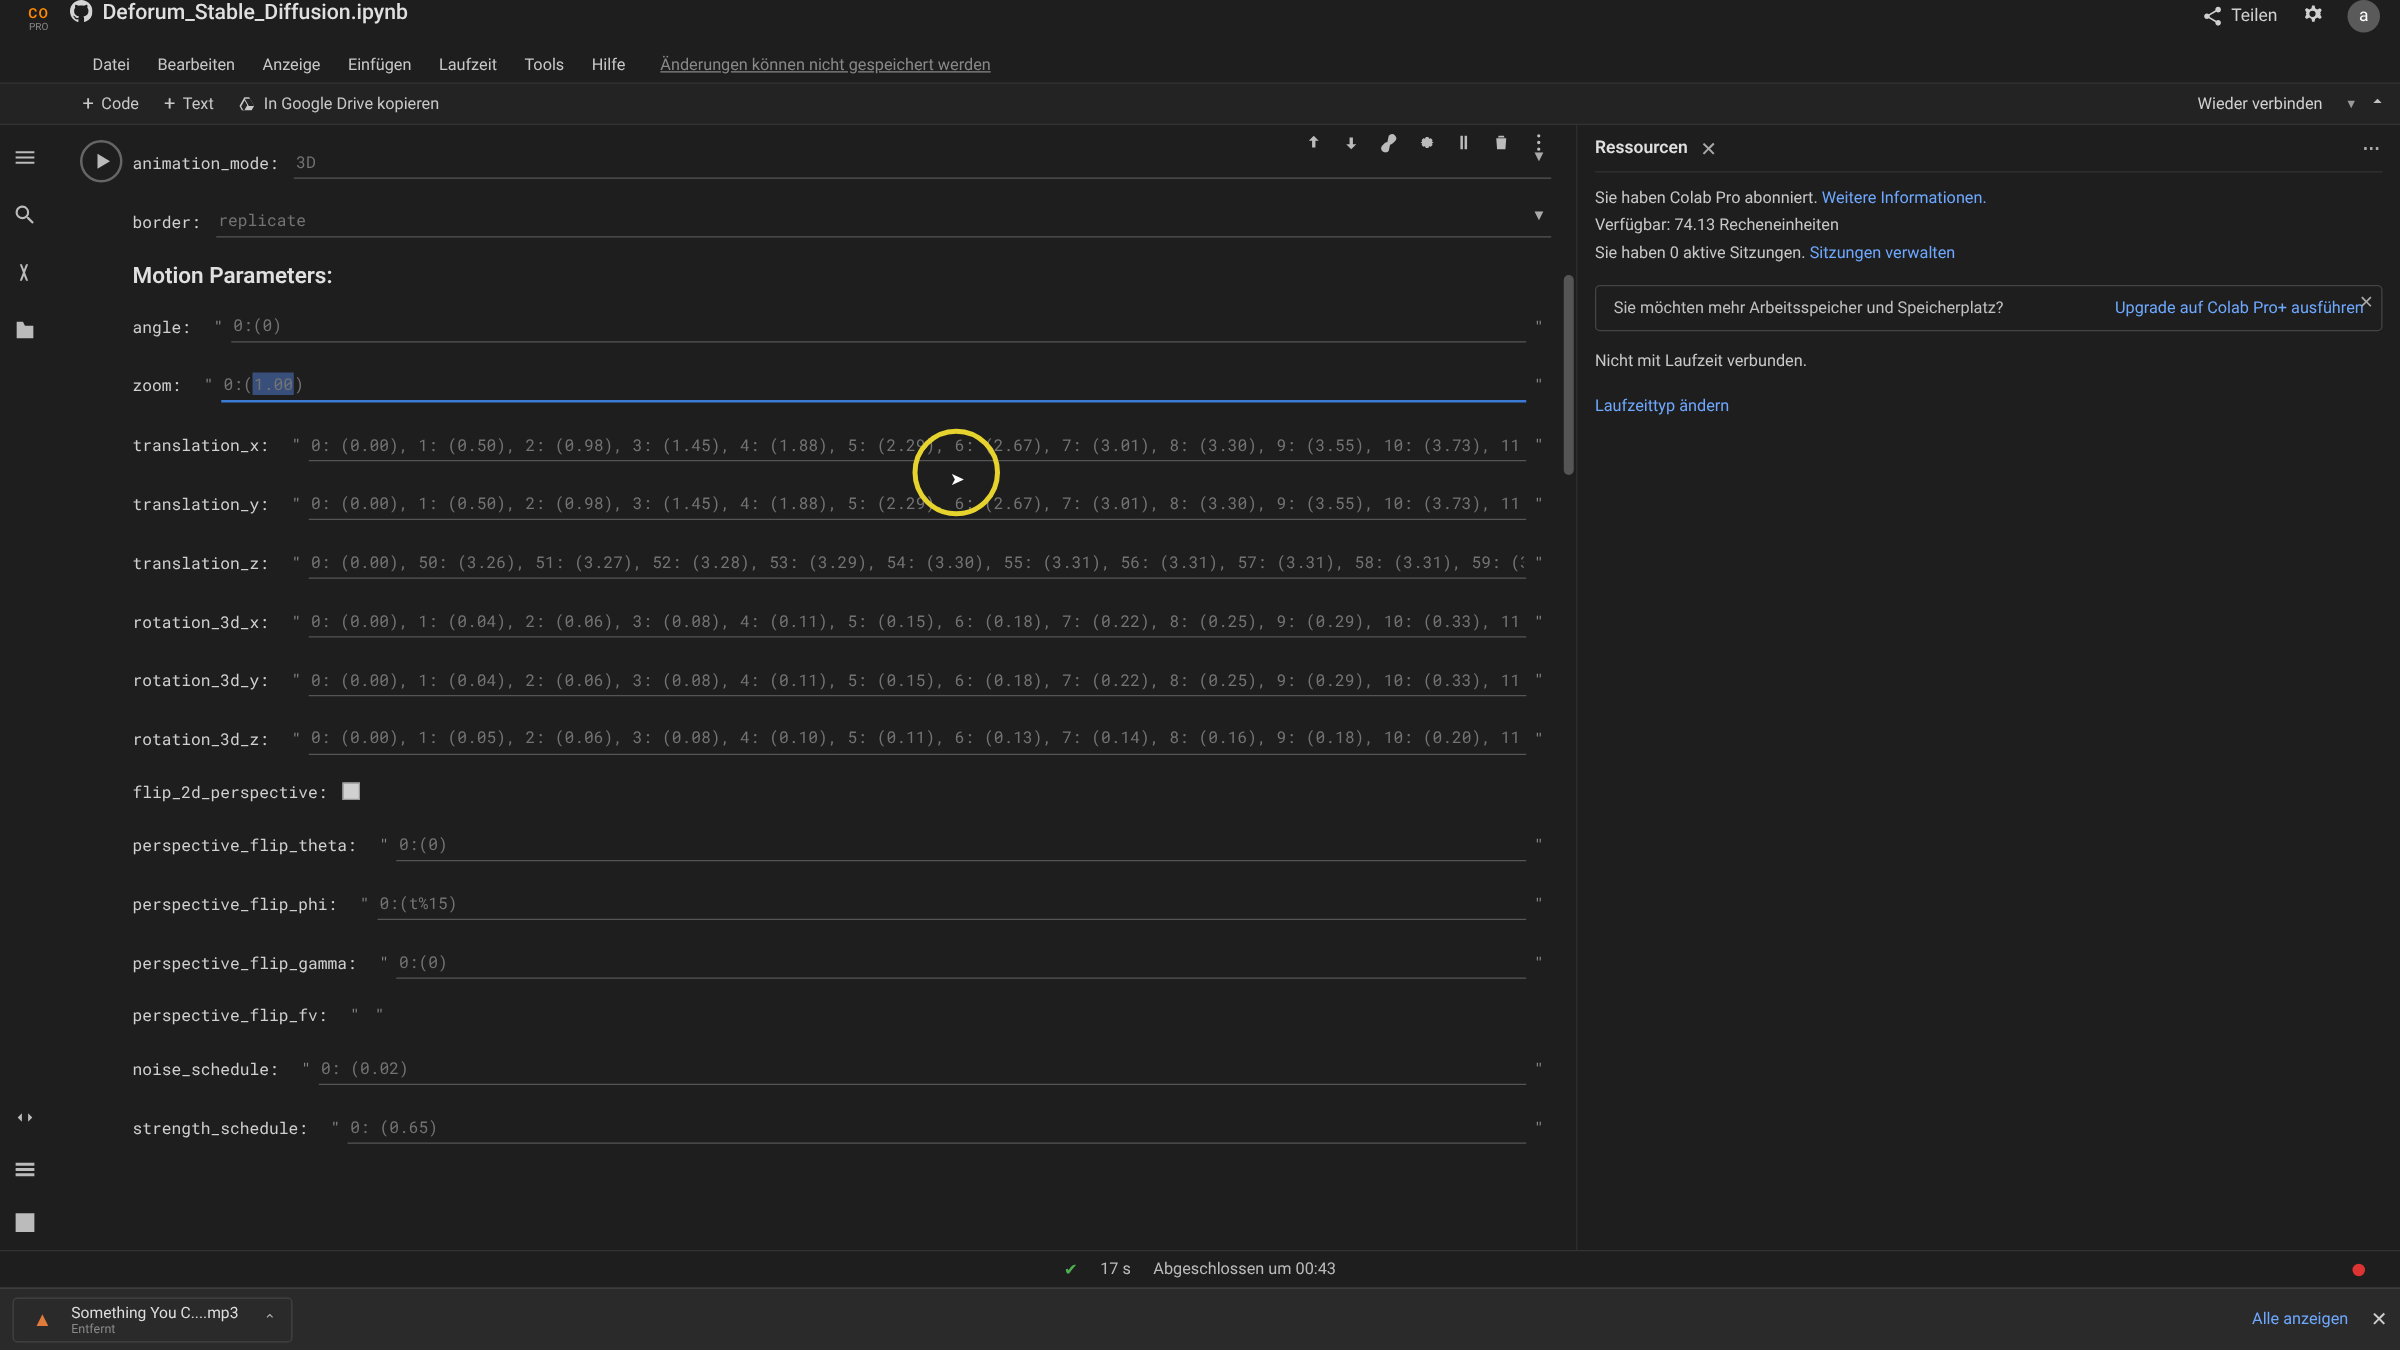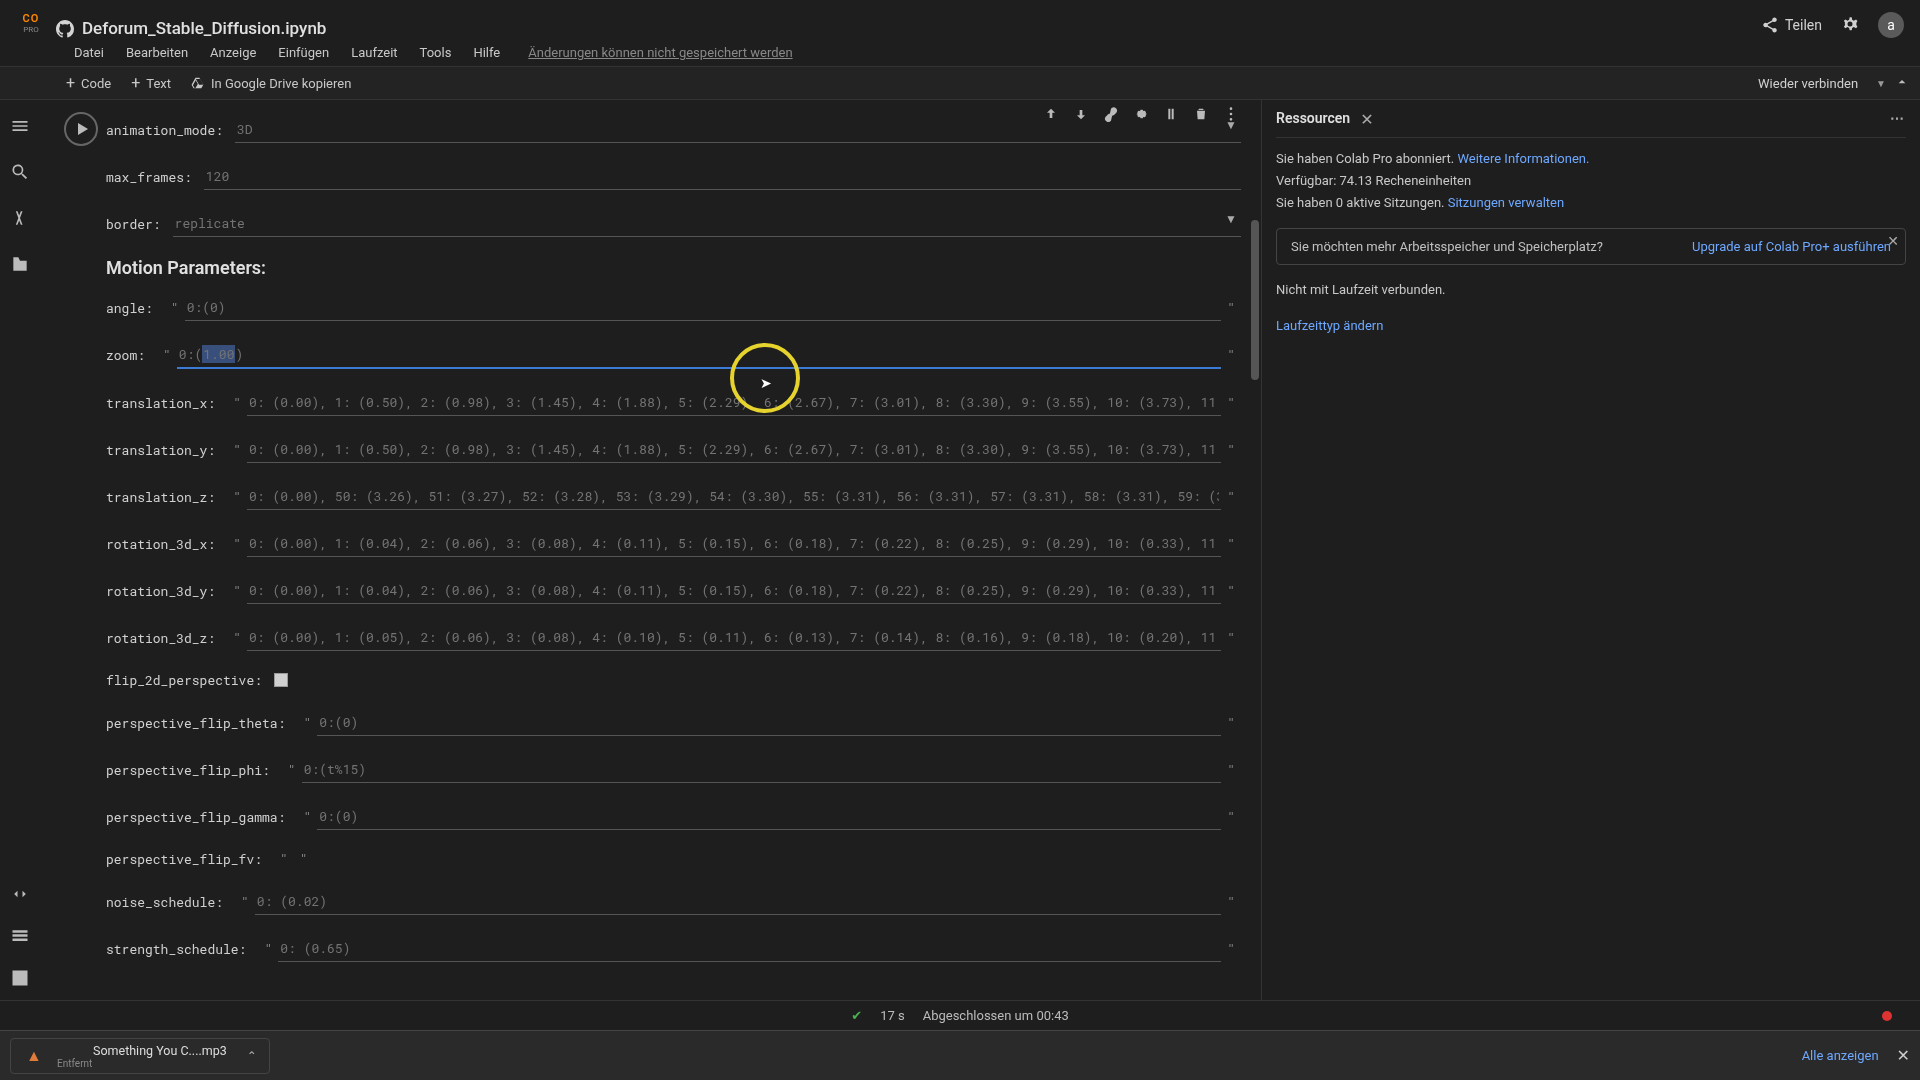--- a/index.html
+++ b/index.html
@@ -6,21 +6,21 @@
 html,body { width:1920px; height:1080px; overflow:hidden; }
 body {
   background:#1e1e1e;
   color:#d4d4d4;
   font-family:-apple-system,BlinkMacSystemFont,"Segoe UI",Roboto,Arial,sans-serif;
   font-size:14px;
   position:relative;
 }
 
 
-.titlebar{display:flex;align-items:flex-end;height:38px;padding:0 16px;}
+.titlebar{display:flex;align-items:flex-start;height:38px;padding:0 16px;}
 .logo{width:30px;height:30px;display:flex;flex-direction:column;align-items:center;justify-content:center;margin-right:10px;}
 .logo-co{font-size:11px;letter-spacing:1px;color:#ff8800;font-weight:600;}
 .logo-pro{font-size:8px;color:#888;}
 .gh-icon{width:18px;height:18px;margin-right:8px;fill:#d4d4d4;}
 .doc-title{font-size:17px;font-weight:500;color:#e0e0e0;}
 .titlebar-right{margin-left:auto;display:flex;align-items:center;gap:18px;}
 .share{display:flex;align-items:center;gap:6px;color:#d0d0d0;font-size:14px;}
 .share svg{width:18px;height:18px;fill:#d0d0d0;}
 .gear-icon svg{width:20px;height:20px;fill:#d0d0d0;}
 .avatar{width:26px;height:26px;border-radius:50%;background:#5a5a5a;color:#fff;display:flex;align-items:center;justify-content:center;font-size:14px;}
@@ -84,21 +84,21 @@
 
 .statusbar{position:absolute;left:0;right:0;bottom:50px;height:30px;background:#1e1e1e;border-top:1px solid #333;display:flex;align-items:center;justify-content:center;gap:18px;font-size:13px;color:#bbb;}
 .statusbar .check{color:#4caf50;}
 .statusbar .dot-red{position:absolute;right:28px;width:10px;height:10px;border-radius:50%;background:#d33;}
 
 
 .download-shelf{position:absolute;left:0;right:0;bottom:0;height:50px;background:#2a2a2a;border-top:1px solid #444;display:flex;align-items:center;padding:0 10px;}
 .dl-item{display:flex;align-items:center;gap:12px;background:#2a2a2a;padding:4px 12px;border-radius:4px;border:1px solid #444;}
 .dl-icon{width:22px;height:22px;display:flex;align-items:center;justify-content:center;color:#e07b3c;font-size:16px;}
 .dl-text{display:flex;flex-direction:column;}
-.dl-name{font-size:12.5px;color:#ddd;margin-left:36px;}
+.dl-name{font-size:12.5px;color:#ddd;}
 .dl-sub{font-size:10px;color:#888;}
 .dl-caret{color:#aaa;font-size:12px;margin-left:8px;}
 .shelf-right{margin-left:auto;display:flex;align-items:center;gap:18px;}
 .show-all{color:#6ea8ff;font-size:13px;}
 .shelf-x{color:#ccc;font-size:16px;cursor:pointer;}
 
 
 .scroll-stub{position:absolute;right:2px;top:120px;width:8px;height:160px;background:#555;border-radius:4px;}
 </style>
 </head>
@@ -223,24 +223,20 @@
 
 
       <div class="form-row">
         <span class="form-label">animation_mode:</span>
         <div class="select-wrap">
           <input class="underline-input select" value="3D" style="">
           <span class="select-caret">▼</span>
         </div>
       </div>
 
-      <div class="form-row">
-        <span class="form-label">max_frames:</span>
-        <input class="underline-input" value="120" style="">
-      </div>
 
       <div class="form-row">
         <span class="form-label">border:</span>
         <div class="select-wrap">
           <input class="underline-input select" value="replicate" style="">
           <span class="select-caret">▼</span>
         </div>
       </div>
 
       <div class="section-h">Motion Parameters:</div>

